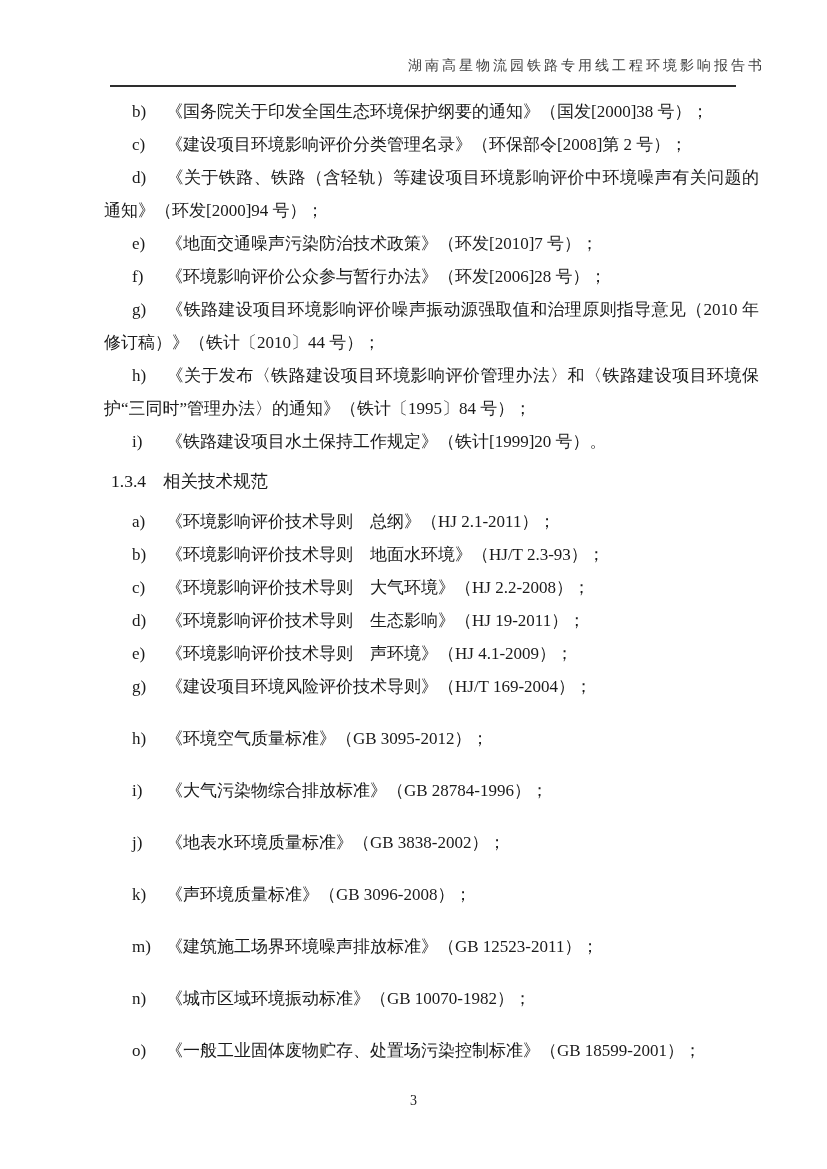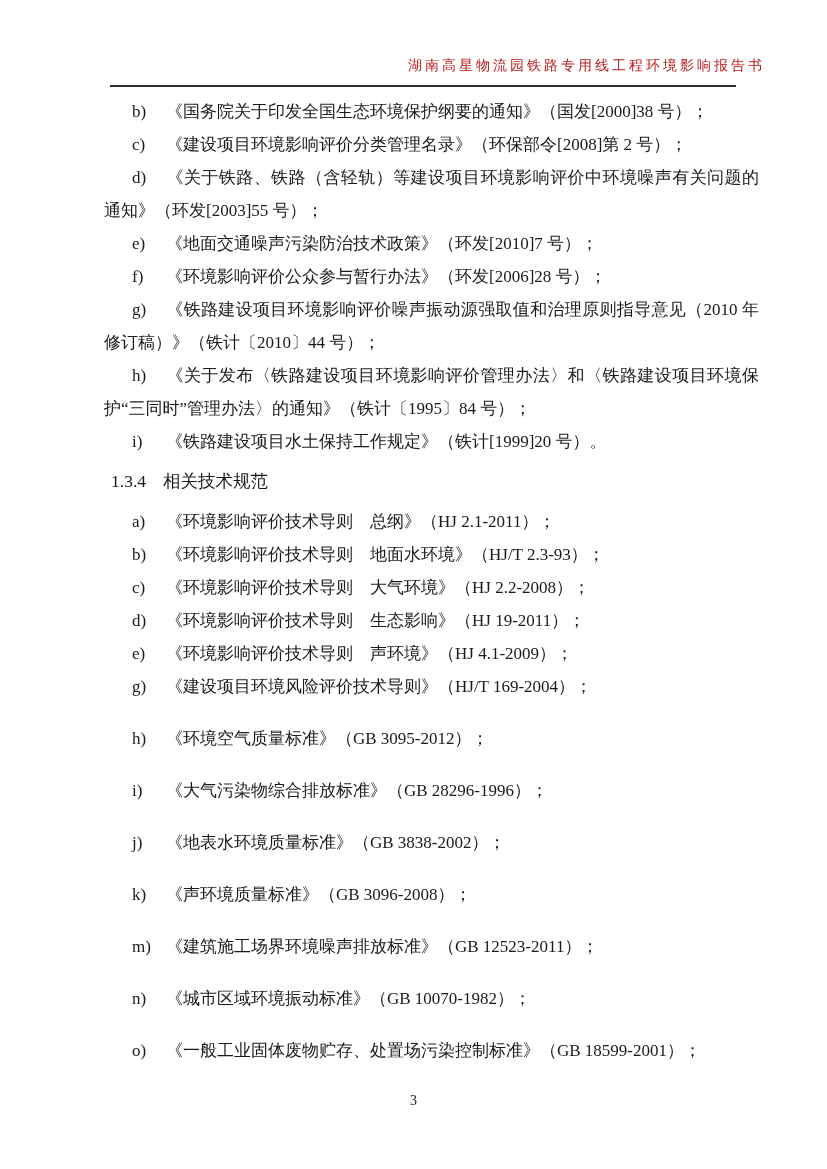--- a/index.html
+++ b/index.html
@@ -24,21 +24,21 @@
   }
   .header-title {
     position: absolute;
     top: 57px;
     left: 110px;
     width: 655px;
     text-align: right;
     font-size: 14px;
     line-height: 18px;
     letter-spacing: 3px;
-    color: #b91c1c;
+    color: #404040;
     white-space: nowrap;
   }
   .header-rule {
     position: absolute;
     top: 85px;
     left: 110px;
     width: 626px;
     height: 0;
     border-top: 2px solid #2e2e2e;
   }
@@ -93,21 +93,21 @@
   <div class="header-title">湖南高星物流园铁路专用线工程环境影响报告书</div>
 
   <div class="header-rule"></div>
 
   <div class="content">
 
     <p class="item"><span class="lbl">b)</span><span>《国务院关于印发全国生态环境保护纲要的通知》（国发[2000]38 号）；</span></p>
 
     <p class="item"><span class="lbl">c)</span><span>《建设项目环境影响评价分类管理名录》（环保部令[2008]第 2 号）；</span></p>
 
-    <p class="item"><span class="lbl">d)</span><span>《关于铁路、铁路（含轻轨）等建设项目环境影响评价中环境噪声有关问题的通知》（环发[2003]55 号）；</span></p>
+    <p class="item"><span class="lbl">d)</span><span>《关于铁路、铁路（含轻轨）等建设项目环境影响评价中环境噪声有关问题的通知》（环发[2000]94 号）；</span></p>
 
     <p class="item"><span class="lbl">e)</span><span>《地面交通噪声污染防治技术政策》（环发[2010]7 号）；</span></p>
 
     <p class="item"><span class="lbl">f)</span><span>《环境影响评价公众参与暂行办法》（环发[2006]28 号）；</span></p>
 
     <p class="item"><span class="lbl">g)</span><span>《铁路建设项目环境影响评价噪声振动源强取值和治理原则指导意见（2010 年修订稿）》（铁计〔2010〕44 号）；</span></p>
 
     <p class="item"><span class="lbl">h)</span><span>《关于发布〈铁路建设项目环境影响评价管理办法〉和〈铁路建设项目环境保护“三同时”管理办法〉的通知》（铁计〔1995〕84 号）；</span></p>
 
     <p class="item"><span class="lbl">i)</span><span>《铁路建设项目水土保持工作规定》（铁计[1999]20 号）。</span></p>
@@ -122,21 +122,21 @@
 
     <p class="item"><span class="lbl">d)</span><span>《环境影响评价技术导则　生态影响》（HJ 19-2011）；</span></p>
 
     <p class="item"><span class="lbl">e)</span><span>《环境影响评价技术导则　声环境》（HJ 4.1-2009）；</span></p>
 
 
     <p class="item"><span class="lbl">g)</span><span>《建设项目环境风险评价技术导则》（HJ/T 169-2004）；</span></p>
 
     <p class="item spaced"><span class="lbl">h)</span><span>《环境空气质量标准》（GB 3095-2012）；</span></p>
 
-    <p class="item spaced"><span class="lbl">i)</span><span>《大气污染物综合排放标准》（GB 28296-1996）；</span></p>
+    <p class="item spaced"><span class="lbl">i)</span><span>《大气污染物综合排放标准》（GB 28784-1996）；</span></p>
 
     <p class="item spaced"><span class="lbl">j)</span><span>《地表水环境质量标准》（GB 3838-2002）；</span></p>
 
     <p class="item spaced"><span class="lbl">k)</span><span>《声环境质量标准》（GB 3096-2008）；</span></p>
 
 
     <p class="item spaced"><span class="lbl">m)</span><span>《建筑施工场界环境噪声排放标准》（GB 12523-2011）；</span></p>
 
     <p class="item spaced"><span class="lbl">n)</span><span>《城市区域环境振动标准》（GB 10070-1982）；</span></p>
 

